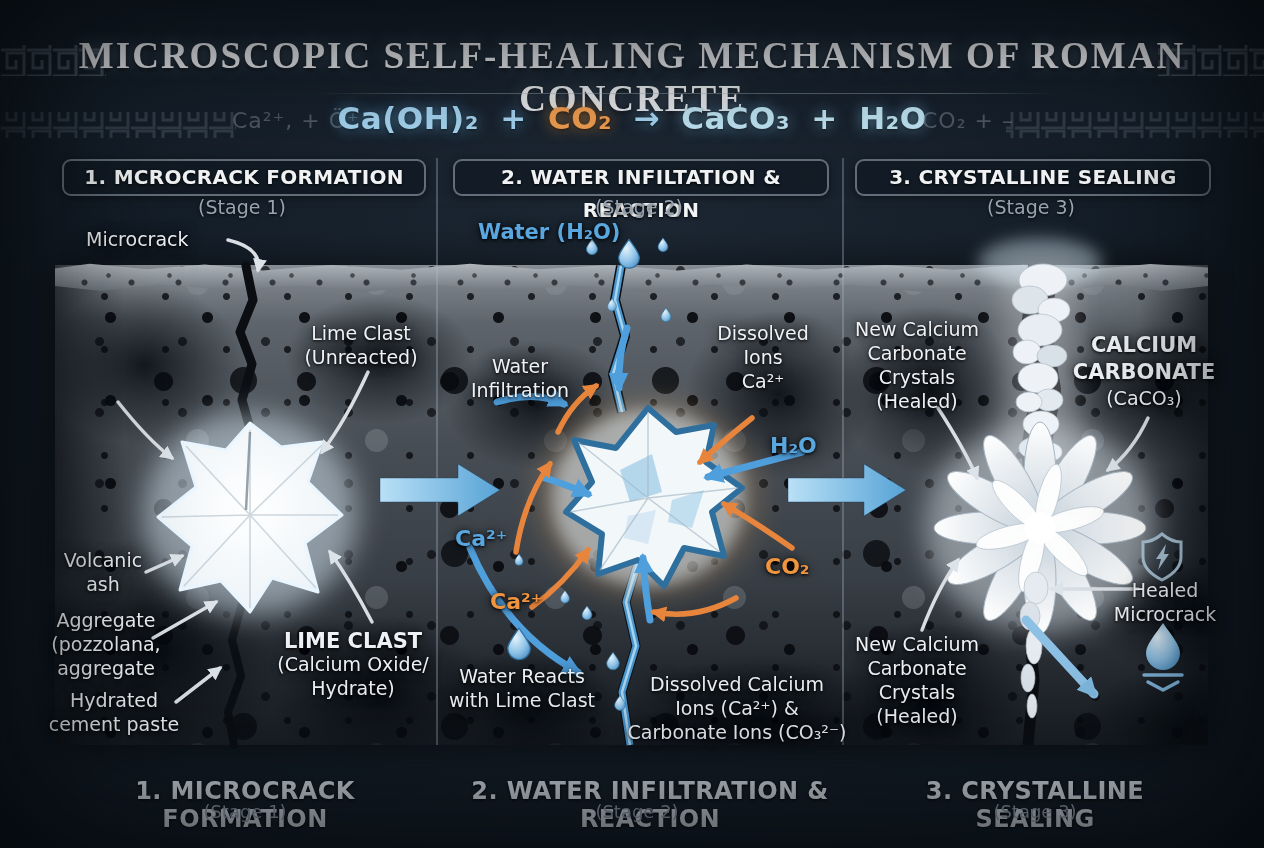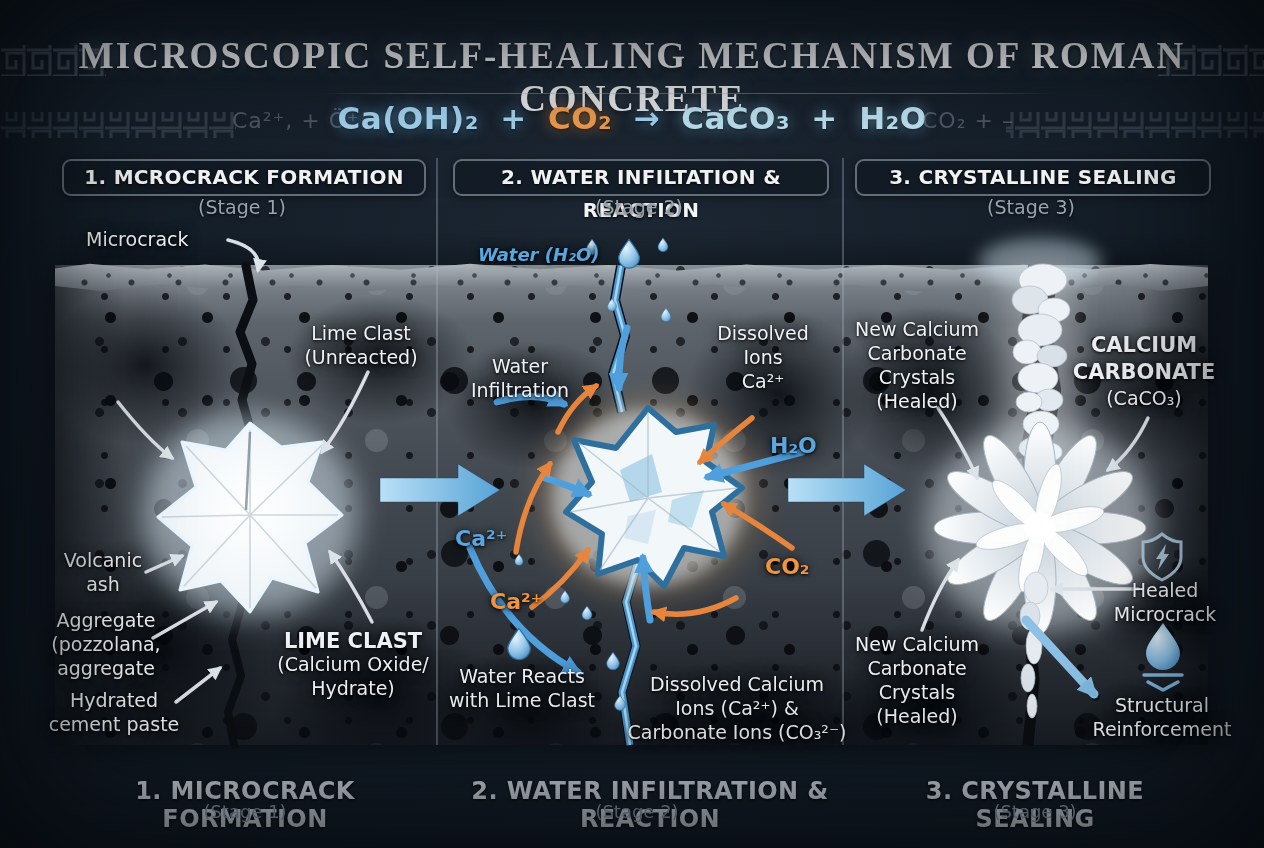--- a/index.html
+++ b/index.html
@@ -327,21 +327,21 @@
 ash</div>
   <div class="abs lbl" style="left:38px;top:688px;width:152px;">Hydrated
 cement paste</div>
   <div class="abs lbl" style="left:42px;top:608px;width:128px;">Aggregate
 (pozzolana,
 aggregate</div>
   <div class="abs lbl bold" style="left:277px;top:628px;width:152px;">LIME CLAST</div>
   <div class="abs lbl" style="left:270px;top:652px;width:166px;">(Calcium Oxide/
 Hydrate)</div>
 
-  <div class="abs ion c-blue" style="left:478px;top:244px;font-size:18px;font-style:italic;">Water (H₂O)</div>
+  <div class="abs ion c-blue" style="left:478px;top:220px;font-size:21px;">Water (H₂O)</div>
   <div class="abs lbl" style="left:450px;top:354px;width:140px;">Water
 Infiltration</div>
   <div class="abs lbl" style="left:700px;top:321px;width:126px;">Dissolved
 Ions
 Ca²⁺</div>
   <div class="abs ion c-blue" style="left:770px;top:433px;">H₂O</div>
   <div class="abs ion c-blue" style="left:455px;top:526px;">Ca²⁺</div>
   <div class="abs ion c-orange" style="left:490px;top:589px;">Ca²⁺</div>
   <div class="abs ion c-orange" style="left:765px;top:554px;">CO₂</div>
   <div class="abs lbl" style="left:438px;top:664px;width:168px;">Water Reacts
@@ -356,22 +356,20 @@
 (Healed)</div>
   <div class="abs lbl bold" style="left:1072px;top:332px;width:144px;">CALCIUM
 CARBONATE</div>
   <div class="abs lbl" style="left:1072px;top:386px;width:144px;">(CaCO₃)</div>
   <div class="abs lbl" style="left:848px;top:632px;width:138px;">New Calcium
 Carbonate
 Crystals
 (Healed)</div>
   <div class="abs lbl" style="left:1096px;top:578px;width:138px;">Healed
 Microcrack</div>
-  <div class="abs lbl" style="left:1078px;top:693px;width:168px;">Structural
-Reinforcement</div>
 
   <div class="abs foot-title" style="left:85px;top:777px;width:320px;">1. MICROCRACK FORMATION</div>
   <div class="abs foot-sub" style="left:85px;top:801px;width:320px;">(Stage 1)</div>
   <div class="abs foot-title" style="left:470px;top:777px;width:360px;">2. WATER INFILTRATION &amp; REACTION</div>
   <div class="abs foot-sub" style="left:457px;top:801px;width:360px;">(Stage 2)</div>
   <div class="abs foot-title" style="left:875px;top:777px;width:320px;">3. CRYSTALLINE SEALING</div>
   <div class="abs foot-sub" style="left:875px;top:801px;width:320px;">(Stage 3)</div>
 
 </div>
 

